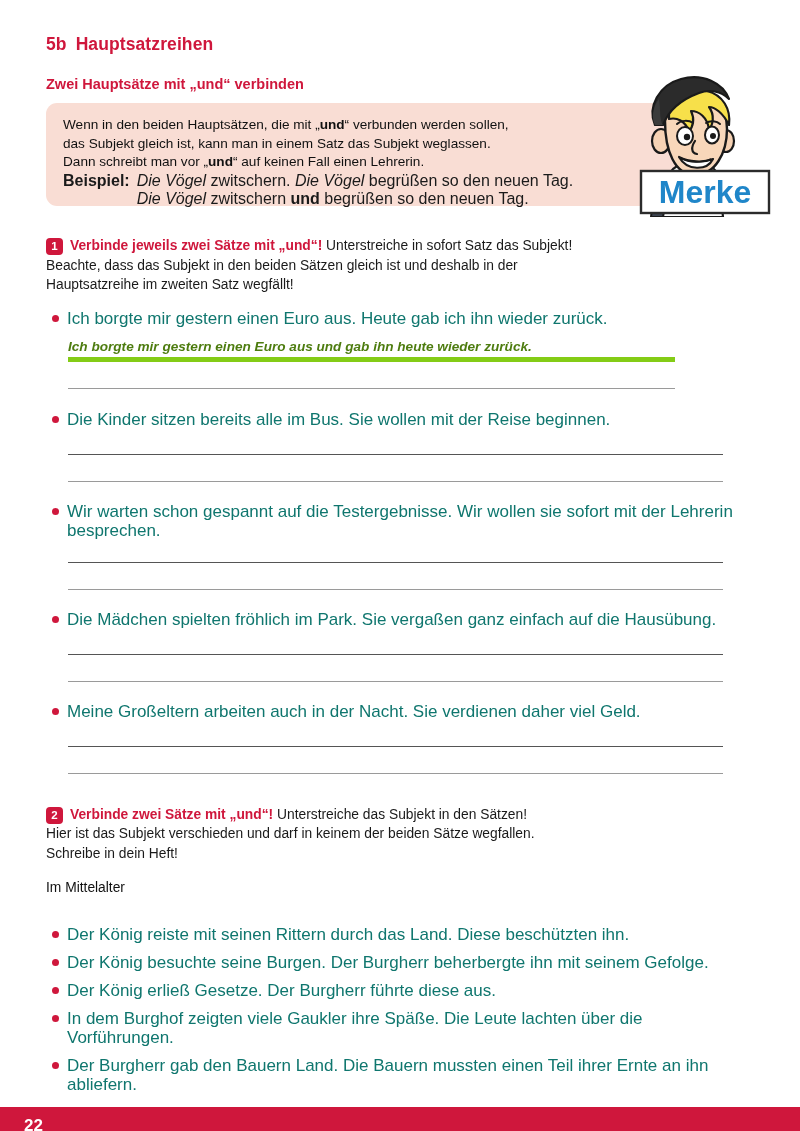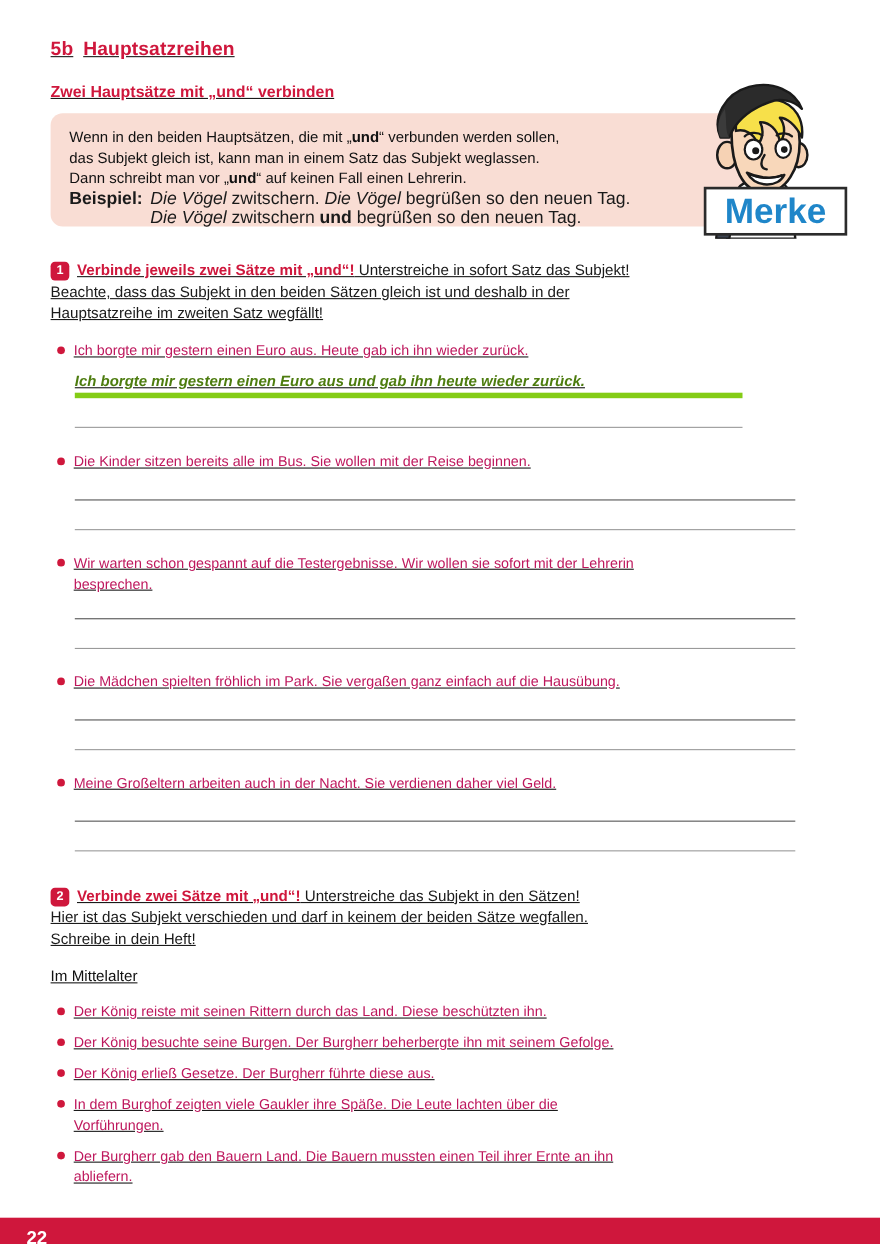--- a/index.html
+++ b/index.html
@@ -19,21 +19,20 @@
     position: relative;
     width: 800px;
     height: 1131px;
     box-sizing: border-box;
   }
   .content {
     position: absolute;
     left: 46px;
     top: 0;
     width: 700px;
-    text-decoration: underline;
   }
 
   
   .chapter-title {
     color: #cf173c;
     font-size: 17.5px;
     font-weight: bold;
     letter-spacing: 0.1px;
     margin: 0;
     padding-top: 34px;
@@ -108,23 +107,23 @@
     font-weight: bold;
     line-height: 17px;
     text-align: center;
   }
   .red-bold { color: #cf173c; font-weight: bold; }
   .ex-head .cont { display: block; margin-left: -24px; }
 
   .bullet-item {
     position: relative;
     padding-left: 21px;
-    font-size: 13px;
+    font-size: 17px;
     line-height: 19px;
-    color: #be185d;
+    color: #0f766e;
   }
   .bullet-item::before {
     content: "";
     position: absolute;
     left: 6px;
     top: 6px;
     width: 7px;
     height: 7px;
     border-radius: 50%;
     background: #cf173c;
@@ -296,21 +295,21 @@
     <div class="exercise" style="margin-top:31px;">
       <div class="ex-head">
         <span class="badge">2</span>
         <span class="red-bold">Verbinde zwei Sätze mit „und“!</span><span> Unterstreiche das Subjekt in den Sätzen!</span>
         <span class="cont">Hier ist das Subjekt verschieden und darf in keinem der beiden Sätze wegfallen.</span>
         <span class="cont">Schreibe in dein Heft!</span>
       </div>
 
       <div class="plain-line" style="margin-top:15px;">Im Mittelalter</div>
 
-      <div class="bullet-item" style="margin-top:13px;">
+      <div class="bullet-item" style="margin-top:28px;">
         <span>Der König reiste mit seinen Rittern durch das Land. Diese beschützten ihn.</span>
       </div>
       <div class="bullet-item" style="margin-top:9px;">
         <span>Der König besuchte seine Burgen. Der Burgherr beherbergte ihn mit seinem Gefolge.</span>
       </div>
       <div class="bullet-item" style="margin-top:9px;">
         <span>Der König erließ Gesetze. Der Burgherr führte diese aus.</span>
       </div>
       <div class="bullet-item" style="margin-top:9px;">
         <span>In dem Burghof zeigten viele Gaukler ihre Späße. Die Leute lachten über die</span>

